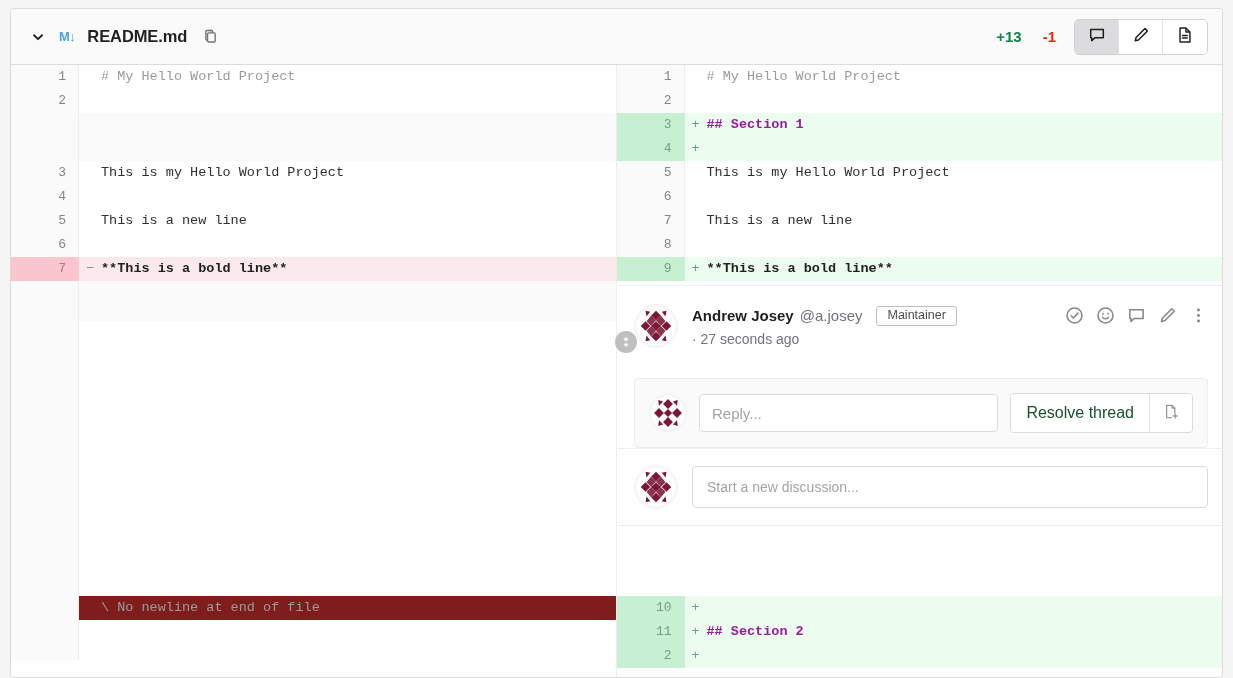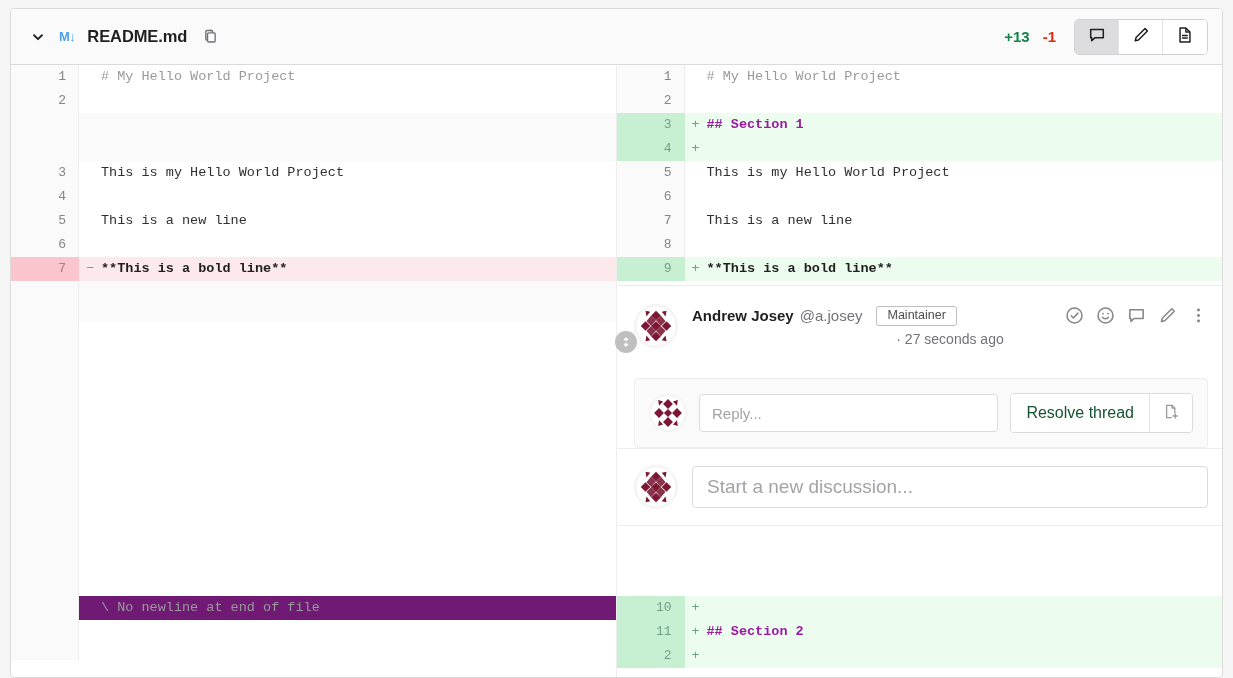--- a/index.html
+++ b/index.html
@@ -48,21 +48,21 @@
   .file-name {
     font-size: 16.5px; font-weight: 700; color: #1f1f1f;
     letter-spacing: -0.1px;
   }
   .copy-icon {
     margin-left: 14px; width: 18px; height: 18px;
     display: flex; align-items: center; justify-content: center;
     cursor: pointer; color: #737278;
   }
   .hdr-spacer { flex: 1; }
-  .stat-add { color: #108548; font-size: 15px; font-weight: 700; margin-right: 13px; }
+  .stat-add { color: #108548; font-size: 15px; font-weight: 700; margin-right: 21px; }
   .stat-del { color: #dd2b0e; font-size: 15px; font-weight: 700; margin-right: 18px; }
   .btn-group { display: flex; border: 1px solid #d0d0d0; border-radius: 5px; overflow: hidden; background: #fff; }
   .hdr-btn {
     width: 44px; height: 34px;
     display: flex; align-items: center; justify-content: center;
     background: #fff; border: none; border-right: 1px solid #e3e3e3;
     cursor: pointer; color: #1f1f1f;
   }
   .hdr-btn:last-child { border-right: none; }
   .hdr-btn.active { background: #dcdcde; }
@@ -91,21 +91,21 @@
   .code.dim { color: #9a9a9a; }
   .code.bold { font-weight: 700; color: #1f1f1f; }
   .code .mdhead { color: #9b1ba0; font-weight: 700; }
 
   .row.add { background: #ecfdf0; }
   .row.add .gutter { background: #c7f0d2; color: #74a085; border-right-color: #c7f0d2; }
   .row.add .sign { color: #6fa180; }
   .row.del { background: #fbe9eb; }
   .row.del .gutter { background: #fac5cd; color: #a5808a; border-right-color: #fac5cd; }
   .row.del .sign { color: #a5808a; }
-  .row.meta { background: #701a75; }
+  .row.meta { background: #7f1d1d; }
   .row.meta .code { color: #9a9a9a; }
   .row.blank { background: #fff; }
   .row.blank .gutter { background: #fafafa; }
   .row.empty-fill { background: #fafafa; }
   .row.empty-fill .gutter { background: #fafafa; }
 
   .spacer-block { background: #fff; }
   .spacer-block .g { width: 68px; height: 100%; background: #fafafa; border-right: 1px solid #ededed; float: left; }
   .gray-strip { background: #fafafa; }
   .gray-strip .g { width: 68px; height: 100%; background: #fafafa; border-right: 1px solid #ededed; float: left; }
@@ -119,21 +119,21 @@
   }
 
   
   .discussion {
     position: absolute; left: 607px; top: 220px;
     width: 606px; background: #fff;
     border-top: 1px solid #ededed;
     border-bottom: 1px solid #ededed;
     z-index: 10;
   }
-  .note { padding: 18px 16px 14px 16px; text-align: center; }
+  .note { padding: 18px 16px 14px 16px; }
   .note-head { display: flex; align-items: flex-start; }
   .avatar {
     width: 44px; height: 44px; border-radius: 50%;
     flex: 0 0 44px; margin-right: 14px; background: #fff;
     border: 1px solid #f0f0f0; overflow: hidden;
   }
   .avatar.sm { width: 38px; height: 38px; flex: 0 0 38px; margin-right: 12px; }
   .avatar svg { display: block; width: 100%; height: 100%; }
   .note-meta { flex: 1; padding-top: 2px; }
   .name-line { display: flex; align-items: center; flex-wrap: wrap; }
@@ -173,21 +173,21 @@
   }
 
   .new-discussion {
     border-top: 1px solid #ededed;
     padding: 16px;
     display: flex; align-items: center;
     background: #fff;
   }
   .new-input {
     flex: 1; height: 42px; border: 1px solid #dbdbdb; border-radius: 4px;
-    background: #fff; padding: 0 14px; font-size: 19px; color: #1f1f1f;
+    background: #fff; padding: 0 14px; font-size: 14px; color: #1f1f1f;
     font-family: "Liberation Sans", sans-serif;
   }
   .new-input::placeholder { color: #a4a3a8; }
 </style>
 </head>
 <body>
 
 <div class="app">
   <div class="diff-card">
 

